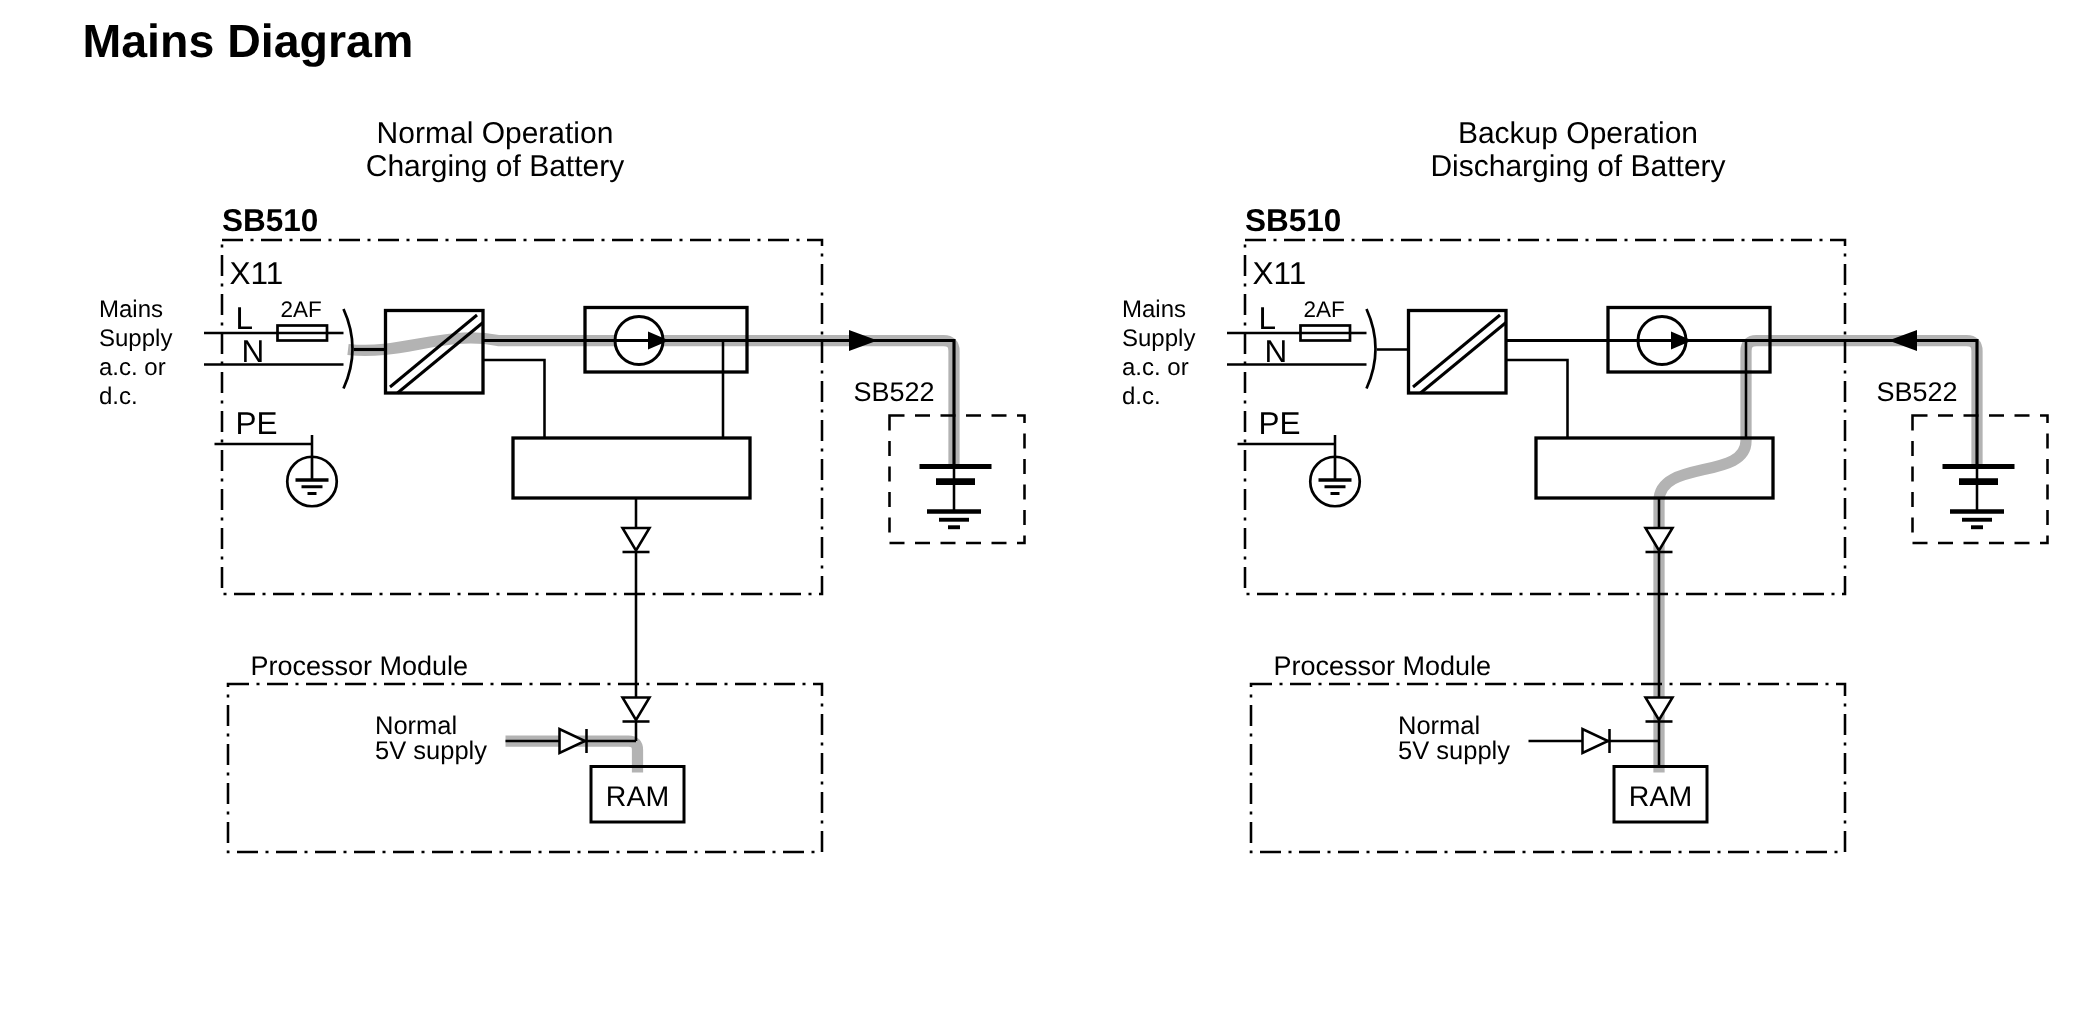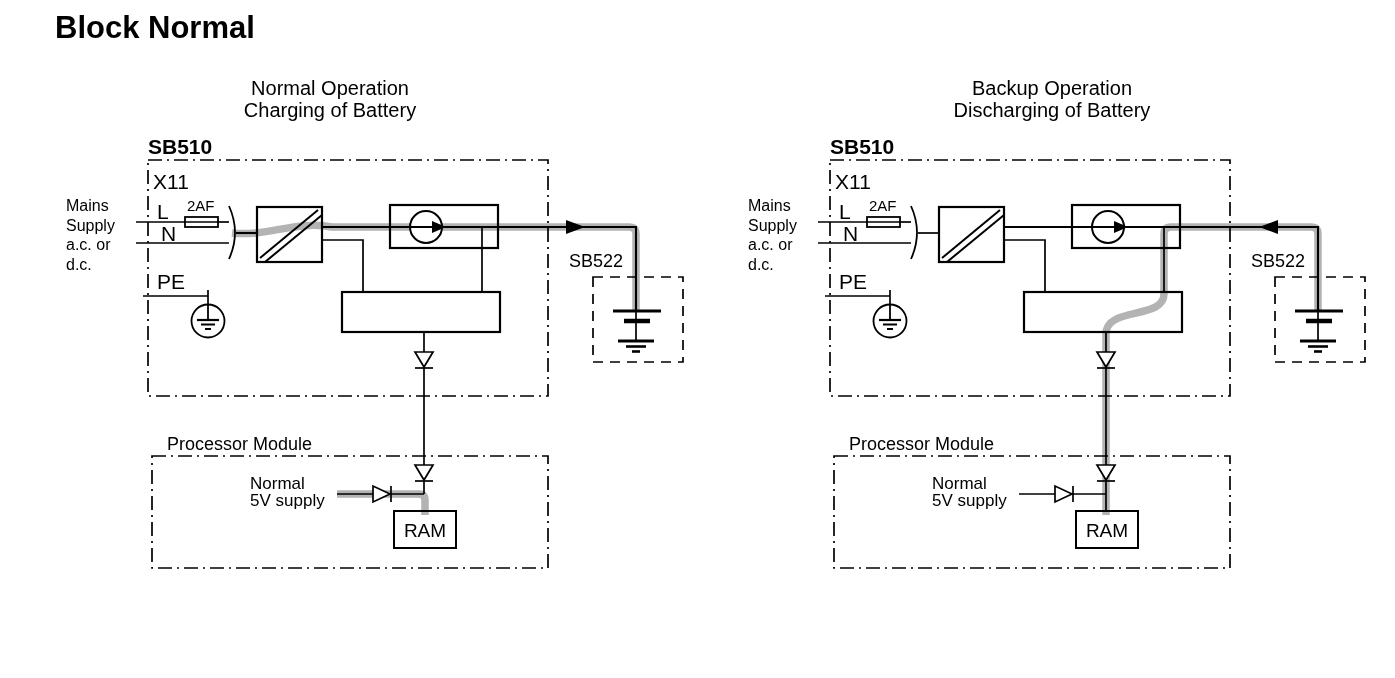--- a/index.html
+++ b/index.html
@@ -31,21 +31,21 @@
   .t-big{font-size:21px;}
   .t-label{font-size:16px;}
   .t-small{font-size:15px;}
   .t-med{font-size:18px;}
   .t-sup{font-size:17px;}
   .t-ram{font-size:19px;}
 </style>
 </head>
 <body>
 
-<h1 class="page-title">Block Normal</h1>
+<h1 class="page-title">Mains Diagram</h1>
 
 <svg id="diagram-left" class="diagram" viewBox="0 0 700 678">
 
   <g>
     <rect class="boxfill" x="257" y="207" width="65" height="55"></rect>
     <rect class="boxfill" x="390" y="205" width="108" height="43"></rect>
     <rect class="boxfill" x="342" y="292" width="158" height="40"></rect>
     <rect class="boxfill" x="394" y="511" width="62" height="37"></rect>
     <circle class="boxfill" cx="208" cy="321" r="16.5"></circle>
   </g>

